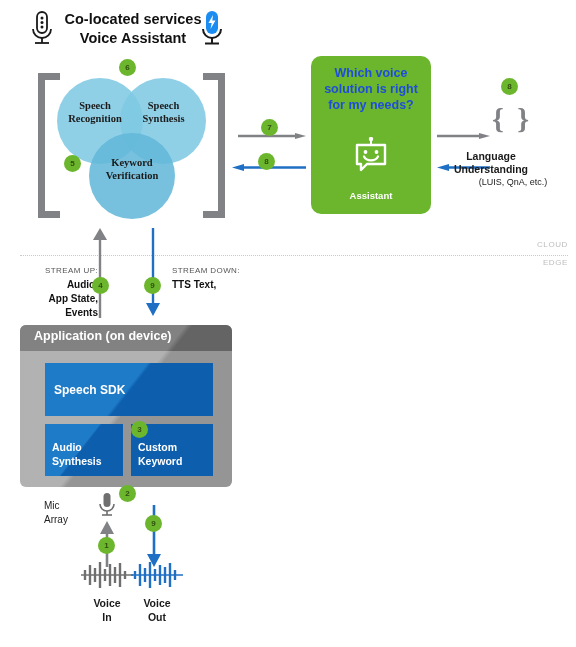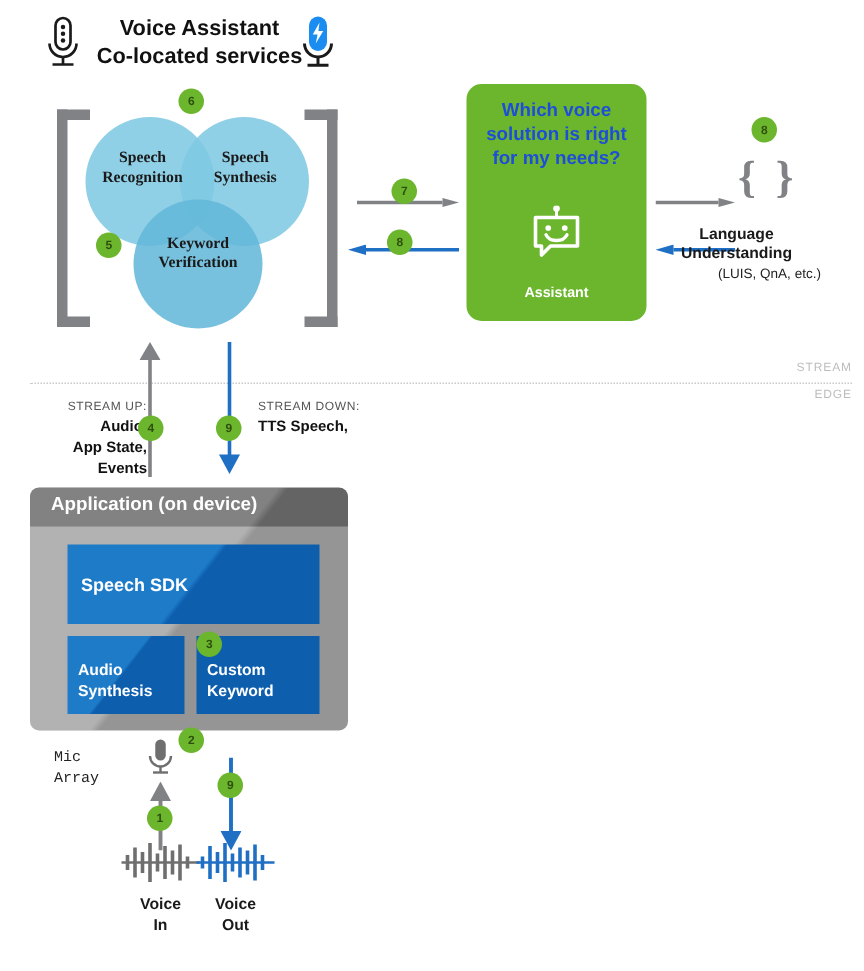--- a/index.html
+++ b/index.html
@@ -101,22 +101,22 @@
   #speech-sdk-label{left:54px;top:383px;font-size:12px;font-weight:bold;color:#fff;}
   #audio-processing-box{left:45px;top:424px;width:78px;height:52px;
       background:linear-gradient(128deg,#1e7bc8 0%,#1e7bc8 46%,#0d5fae 48%,#0d5fae 100%);}
   #audio-processing-label{left:52px;top:440px;width:70px;
       font-size:10.5px;font-weight:bold;color:#fff;line-height:14px;}
   #custom-keyword-box{left:131px;top:424px;width:82px;height:52px;background:#0d5fae;}
   #custom-keyword-label{left:138px;top:440px;width:76px;
       font-size:10.5px;font-weight:bold;color:#fff;line-height:14px;}
 
   
-  #mic-array-label{left:36px;top:499px;width:44px;text-align:left;
-      font-size:10px;line-height:14px;color:#222;font-family:Liberation Mono, monospace;}
+  #mic-array-label{left:44px;top:499px;width:44px;text-align:left;
+      font-size:10px;line-height:14px;color:#222;}
   #mic-array-icon{left:96px;top:492px;width:22px;height:30px;}
   #voice-in-arrow{left:100px;top:521px;width:14px;height:46px;}
   #voice-out-arrow{left:147px;top:505px;width:14px;height:62px;}
   #waveform-in{left:79px;top:560px;width:56px;height:30px;}
   #waveform-out{left:129px;top:560px;width:56px;height:30px;}
   #voice-in-label{left:78px;top:596px;width:58px;text-align:center;
       font-size:10.5px;font-weight:bold;line-height:14px;}
   #voice-out-label{left:128px;top:596px;width:58px;text-align:center;
       font-size:10.5px;font-weight:bold;line-height:14px;}
 </style>
@@ -129,22 +129,22 @@
     <circle cx="15" cy="9" r="1.5" fill="#1a1a1a"></circle>
     <circle cx="15" cy="13.5" r="1.5" fill="#1a1a1a"></circle>
     <circle cx="15" cy="18" r="1.5" fill="#1a1a1a"></circle>
     <path d="M6 20 a9 9 0 0 0 18 0" fill="none" stroke="#1a1a1a" stroke-width="1.8"></path>
     <line x1="15" y1="29" x2="15" y2="34" stroke="#1a1a1a" stroke-width="1.8"></line>
     <line x1="8" y1="34" x2="22" y2="34" stroke="#1a1a1a" stroke-width="1.8"></line>
   </svg>
 </div>
 
 <div class="abs" id="header-title">
+  <div>Co-located services</div>
   <div>Voice Assistant</div>
-  <div>Co-located services</div>
 </div>
 
 <div class="abs" id="mic-blue-icon">
   <svg width="30" height="40" viewBox="0 0 30 40">
     <rect x="9" y="2" width="12" height="23" rx="6" fill="#1b8cf0"></rect>
     <path d="M16 6 L11.5 14 h3.2 l-1.2 6 5-8.4h-3.2z" fill="#ffffff"></path>
     <path d="M6 20 a9 9 0 0 0 18 0" fill="none" stroke="#1a1a1a" stroke-width="2"></path>
     <line x1="15" y1="29" x2="15" y2="34" stroke="#1a1a1a" stroke-width="2"></line>
     <line x1="8" y1="34.5" x2="22" y2="34.5" stroke="#1a1a1a" stroke-width="2"></line>
   </svg>
@@ -218,21 +218,21 @@
 
 <div class="abs badge" id="badge-8-lu">8</div>
 <div class="abs" id="braces-icon">{ }</div>
 <div class="abs" id="lu-title">
   <div>Language</div>
   <div>Understanding</div>
 </div>
 <div class="abs" id="lu-subtitle">(LUIS, QnA, etc.)</div>
 
 <div class="abs" id="cloud-edge-line"></div>
-<div class="abs" id="cloud-label">STREAM</div>
+<div class="abs" id="cloud-label">CLOUD</div>
 <div class="abs" id="edge-label">EDGE</div>
 
 <div class="abs" id="stream-up-arrow">
   <svg width="14" height="90" viewBox="0 0 14 90">
     <line x1="7" y1="90" x2="7" y2="11" stroke="#808285" stroke-width="2.4"></line>
     <polygon points="7,0 0,12 14,12" fill="#808285"></polygon>
   </svg>
 </div>
 <div class="abs" id="stream-down-arrow">
   <svg width="14" height="88" viewBox="0 0 14 88">
@@ -248,21 +248,21 @@
   <div class="stream-body">
     <div>Audio,</div>
     <div>App State,</div>
     <div>Events</div>
   </div>
 </div>
 
 <div class="abs" id="stream-down-text">
   <div class="stream-head">STREAM DOWN:</div>
   <div class="stream-body">
-    <div>TTS Speech,</div>
+    <div>TTS Text,</div>
   </div>
 </div>
 
 <div class="abs" id="application-box">
   <div id="application-titlebar"></div>
   <div id="application-title">Application (on device)</div>
   <div id="app-gradient"></div>
 </div>
 
 <div class="abs" id="speech-sdk-box"></div>

